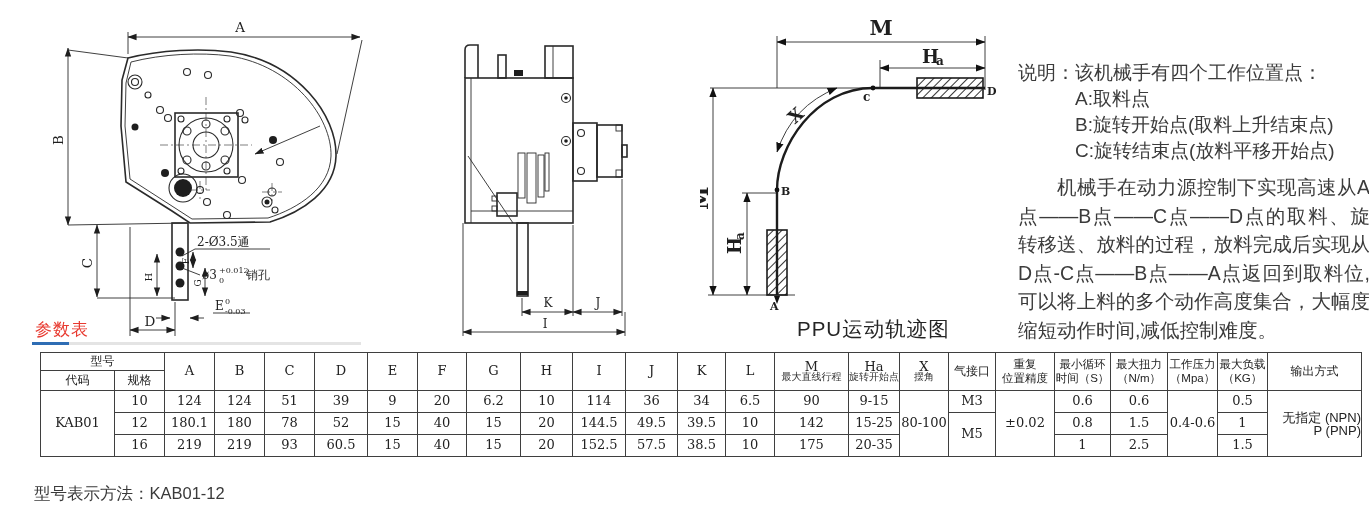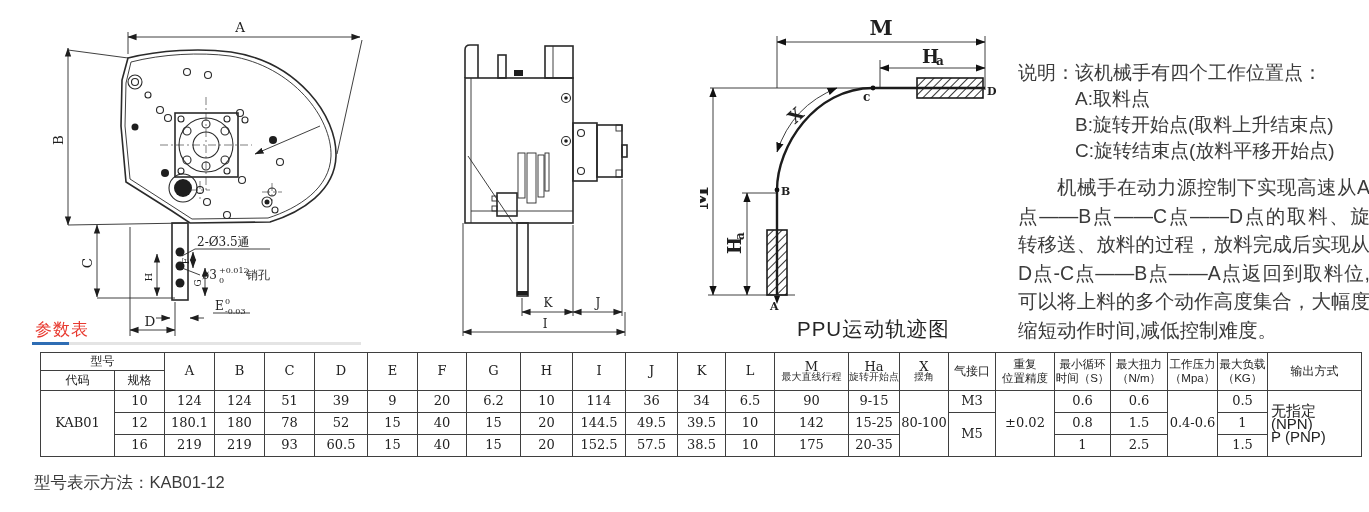--- a/index.html
+++ b/index.html
@@ -40,21 +40,21 @@
   table.params td {
     border:1px solid #3f3f3f; text-align:center; vertical-align:middle;
     padding:0; font-size:12px; color:#222; overflow:hidden; line-height:1.15;
   }
   table.params { border:1.5px solid #333; }
   table.params .num { font-family:"DejaVu Serif", serif; font-size:13px; }
   table.params .letter { font-family:"DejaVu Serif", serif; font-size:13px; }
   table.params .sub { font-size:10px; color:#333; display:block; line-height:10px;font-family:Liberation Mono, monospace; }
   table.params .main { display:block; line-height:13px; font-family:"DejaVu Serif", serif; font-size:13px; }
   table.params .pre { white-space:pre-line; font-size:11.5px; }
-  table.params .out { text-align:left; padding-left:3px; font-size:15px; line-height:13px; color:#222; }
+  table.params .out { text-align:right; padding-left:3px; font-size:13px; line-height:13px; color:#222; }
   tr.hr1 { height:18px; } tr.hr2 { height:20px; } tr.br { height:22px; }
 
   .model-note { font-size:16.5px; color:#3a3a3a; }
 </style>
 </head>
 <body>
 
 <div class="abs" style="left:0;top:0;width:1369px;height:512px">
 
   <svg class="abs" style="left:30px;top:6px" width="405" height="340" viewBox="0 0 405 340">
@@ -470,15 +470,15 @@
         <td class="num">10</td>
         <td class="num">175</td>
         <td class="num">20-35</td>
         <td class="num">1</td>
         <td class="num">2.5</td>
         <td class="num">1.5</td>
       </tr>
     </tbody>
   </table>
 
-  <div class="abs model-note" style="left:34px;top:472px">型号表示方法：KAB01-12</div>
+  <div class="abs model-note" style="left:34px;top:483px">型号表示方法：KAB01-12</div>
 
 </div>
 
 </body></html>

